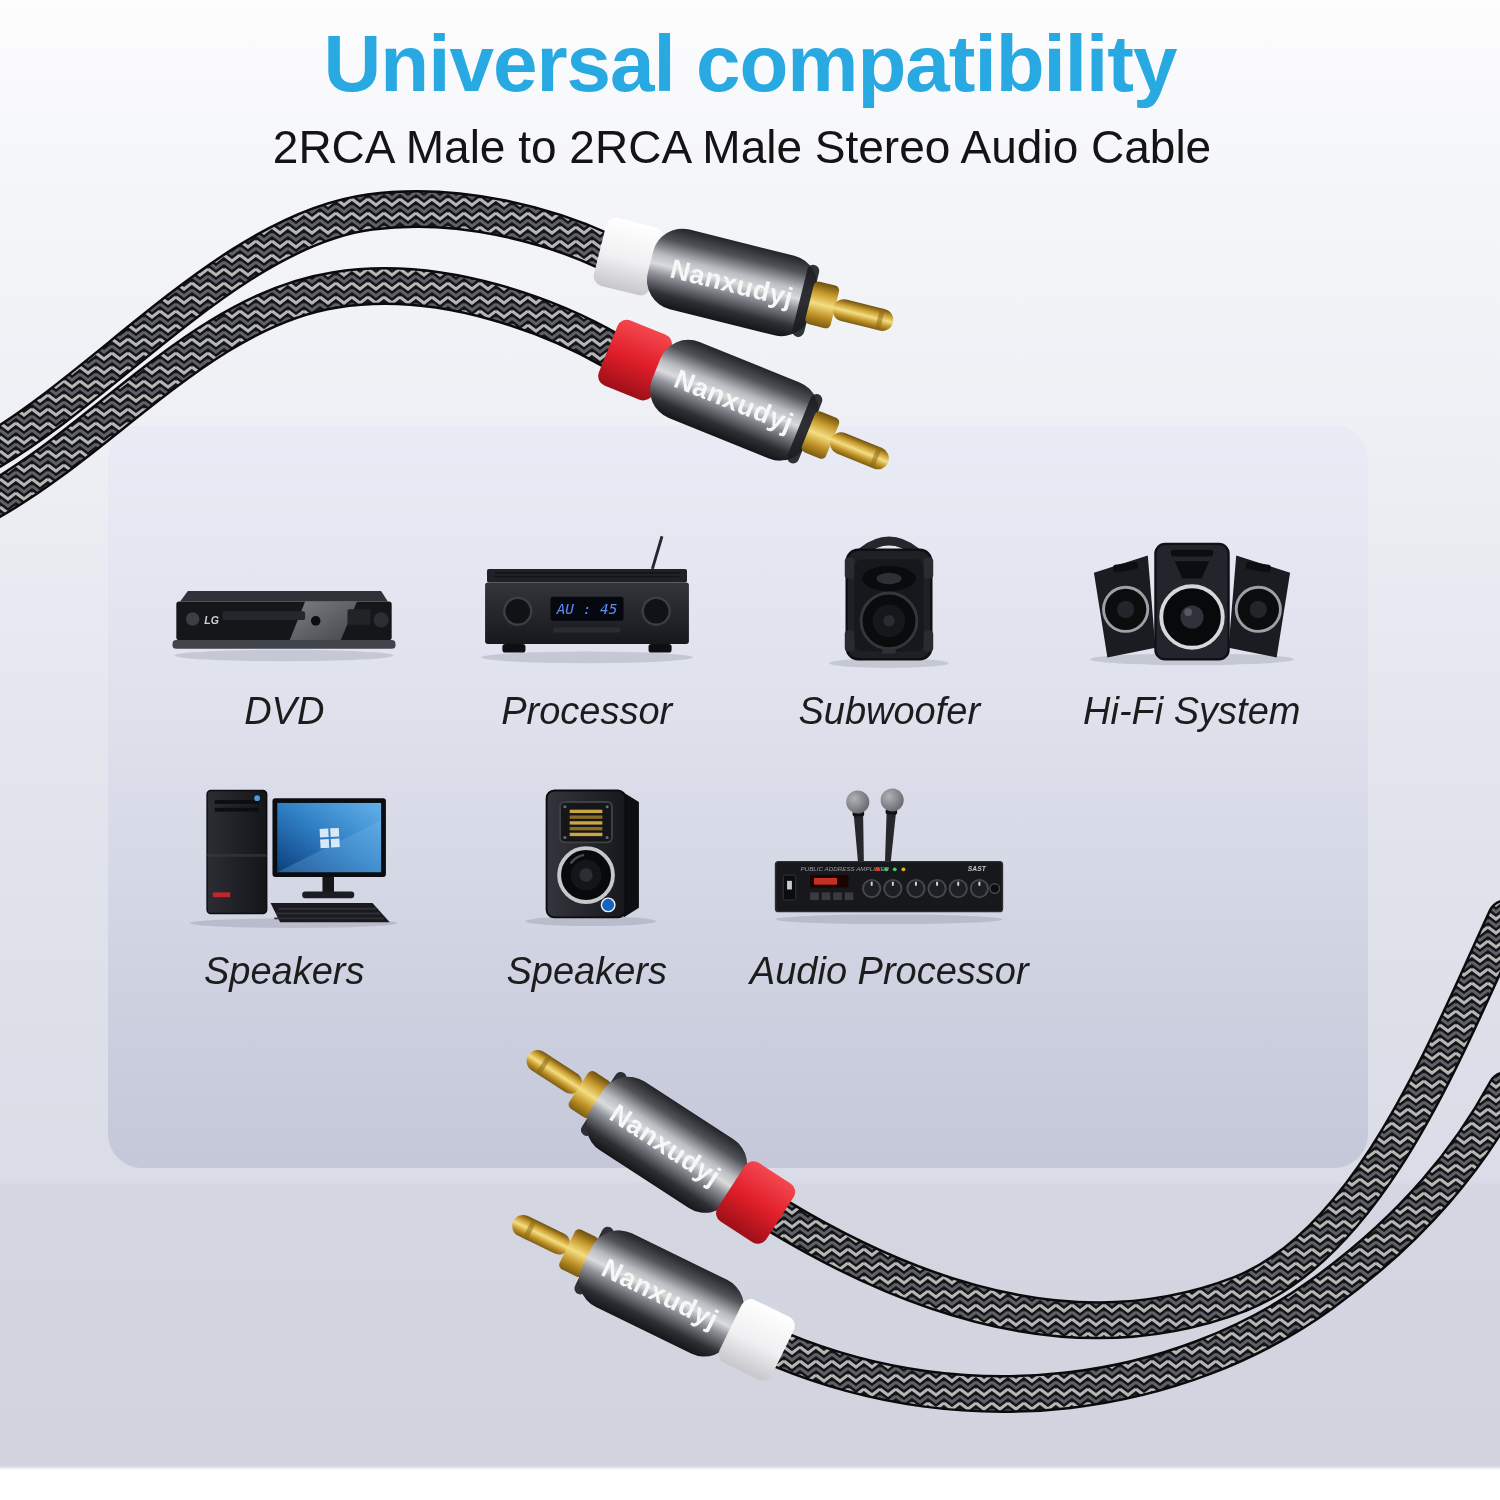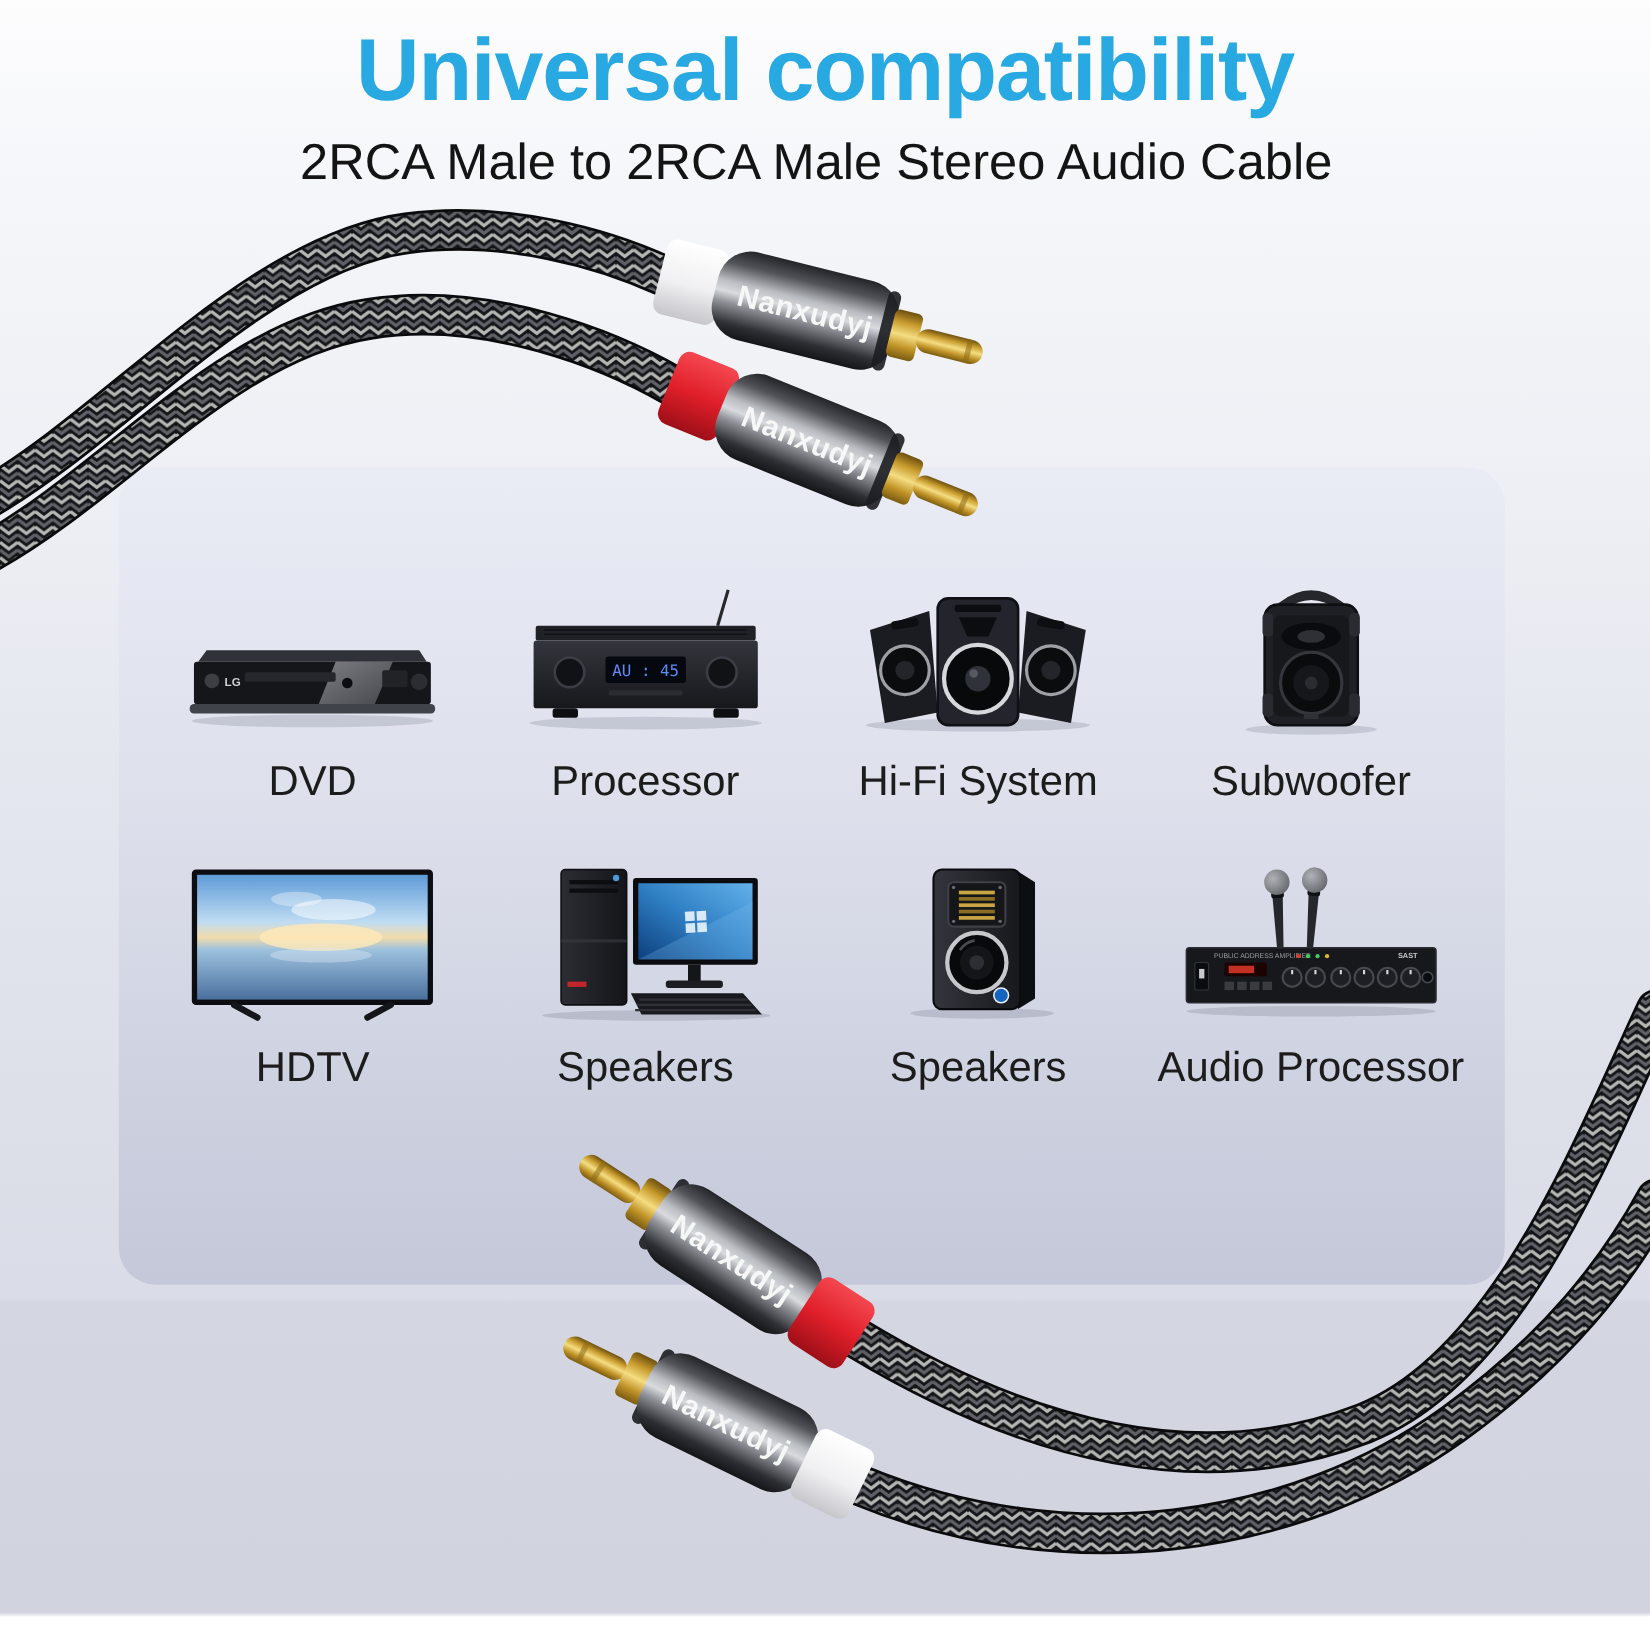--- a/index.html
+++ b/index.html
@@ -22,21 +22,21 @@
   .panel{
     position:absolute;left:108px;top:425px;width:1260px;height:743px;
     border-radius:34px;z-index:1;
     background:linear-gradient(180deg,#e9ebf5 0%,#dee1ec 40%,#cdd0df 78%,#c5c8d9 100%);
   }
   .device-grid{
     position:absolute;inset:0;display:grid;
     grid-template-columns:repeat(4,1fr);
     grid-template-rows:240px 240px;
     align-content:start;
-    padding:70px 28px 0 28px;row-gap:20px;column-gap:6px;
+    padding:70px 28px 0 28px;row-gap:20px;column-gap:6px;font-style:italic;
   }
   .device-cell{display:flex;flex-direction:column;align-items:center;justify-content:flex-end;}
   .device-label{
     font-size:38px;color:#1c1c1c;text-align:center;line-height:1.1;
     margin-top:20px;height:44px;white-space:nowrap;
   }
   .dev-icon{display:block;}
   .cables-layer{position:absolute;left:0;top:0;width:1500px;height:1500px;z-index:2;pointer-events:none;}
   .cables-layer text{font-family:"Liberation Sans",sans-serif;}
   .defs-holder{position:absolute;width:0;height:0;overflow:hidden;}
@@ -158,20 +158,42 @@
             <rect x="95" y="103" width="70" height="5" rx="2" fill="#2b2c32"></rect>
             <rect x="42" y="120" width="24" height="9" rx="3" fill="#0e0f13"></rect>
             <rect x="194" y="120" width="24" height="9" rx="3" fill="#0e0f13"></rect>
           </g>
         </svg>
         <div class="device-label">Processor</div>
       </div>
 
       <div class="device-cell">
         <svg class="dev-icon" width="250" viewBox="0 0 260 160">
+          <g transform="translate(0,6)">
+            <ellipse cx="130" cy="146" rx="62" ry="5" fill="rgba(40,45,70,0.15)"></ellipse>
+            <path d="M102,30 q28,-22 56,0" stroke="#26272c" stroke-width="9" fill="none" stroke-linecap="round"></path>
+            <rect x="86" y="28" width="88" height="114" rx="12" fill="#1f2025" stroke="#0e0f12" stroke-width="2.5"></rect>
+            <rect x="94" y="38" width="72" height="96" rx="8" fill="#17181c"></rect>
+            <rect x="84" y="36" width="10" height="22" rx="4" fill="#2a2b30"></rect>
+            <rect x="166" y="36" width="10" height="22" rx="4" fill="#2a2b30"></rect>
+            <rect x="84" y="112" width="10" height="22" rx="4" fill="#2a2b30"></rect>
+            <rect x="166" y="112" width="10" height="22" rx="4" fill="#2a2b30"></rect>
+            <ellipse cx="130" cy="58" rx="28" ry="13" fill="#0a0b0e"></ellipse>
+            <ellipse cx="130" cy="58" rx="13" ry="6" fill="#2e3036"></ellipse>
+            <circle cx="130" cy="102" r="29" fill="#0a0b0d" stroke="#34363c" stroke-width="3"></circle>
+            <circle cx="130" cy="102" r="17" fill="#16171b"></circle>
+            <circle cx="130" cy="102" r="6" fill="#2a2c31"></circle>
+            <rect x="123" y="131" width="14" height="5" rx="1" fill="#2e3036"></rect>
+          </g>
+        </svg>
+        <div class="device-label">Subwoofer</div>
+      </div>
+
+      <div class="device-cell">
+        <svg class="dev-icon" width="250" viewBox="0 0 260 160">
           <g transform="translate(0,8)">
             <ellipse cx="130" cy="140" rx="106" ry="6" fill="rgba(40,45,70,0.15)"></ellipse>
             <polygon points="28,50 84,32 92,128 42,138" fill="#1b1c21"></polygon>
             <rect x="48" y="40" width="26" height="8" rx="3" fill="#0d0e11" transform="rotate(-9 61 44)"></rect>
             <circle cx="61" cy="88" r="23" fill="#0b0c0e" stroke="#9ea0a6" stroke-width="3"></circle>
             <circle cx="61" cy="88" r="9" fill="#23252a"></circle>
             <polygon points="232,50 176,32 168,128 218,138" fill="#1b1c21"></polygon>
             <rect x="186" y="40" width="26" height="8" rx="3" fill="#0d0e11" transform="rotate(9 199 44)"></rect>
             <circle cx="199" cy="88" r="23" fill="#0b0c0e" stroke="#9ea0a6" stroke-width="3"></circle>
             <circle cx="199" cy="88" r="9" fill="#23252a"></circle>
@@ -179,54 +201,20 @@
             <rect x="108" y="26" width="44" height="7" rx="3" fill="#0c0d10"></rect>
             <polygon points="112,38 148,38 140,56 120,56" fill="#0c0d10"></polygon>
             <circle cx="130" cy="96" r="32" fill="#08090b" stroke="#d6d8dc" stroke-width="4"></circle>
             <circle cx="130" cy="96" r="12" fill="#30323a"></circle>
             <circle cx="126" cy="91" r="4" fill="#5a5d65" opacity="0.9"></circle>
           </g>
         </svg>
         <div class="device-label">Hi-Fi System</div>
       </div>
 
-      <div class="device-cell">
-        <svg class="dev-icon" width="250" viewBox="0 0 260 160">
-          <g transform="translate(0,6)">
-            <ellipse cx="130" cy="146" rx="62" ry="5" fill="rgba(40,45,70,0.15)"></ellipse>
-            <path d="M102,30 q28,-22 56,0" stroke="#26272c" stroke-width="9" fill="none" stroke-linecap="round"></path>
-            <rect x="86" y="28" width="88" height="114" rx="12" fill="#1f2025" stroke="#0e0f12" stroke-width="2.5"></rect>
-            <rect x="94" y="38" width="72" height="96" rx="8" fill="#17181c"></rect>
-            <rect x="84" y="36" width="10" height="22" rx="4" fill="#2a2b30"></rect>
-            <rect x="166" y="36" width="10" height="22" rx="4" fill="#2a2b30"></rect>
-            <rect x="84" y="112" width="10" height="22" rx="4" fill="#2a2b30"></rect>
-            <rect x="166" y="112" width="10" height="22" rx="4" fill="#2a2b30"></rect>
-            <ellipse cx="130" cy="58" rx="28" ry="13" fill="#0a0b0e"></ellipse>
-            <ellipse cx="130" cy="58" rx="13" ry="6" fill="#2e3036"></ellipse>
-            <circle cx="130" cy="102" r="29" fill="#0a0b0d" stroke="#34363c" stroke-width="3"></circle>
-            <circle cx="130" cy="102" r="17" fill="#16171b"></circle>
-            <circle cx="130" cy="102" r="6" fill="#2a2c31"></circle>
-            <rect x="123" y="131" width="14" height="5" rx="1" fill="#2e3036"></rect>
-          </g>
-        </svg>
-        <div class="device-label">Subwoofer</div>
-      </div>
-
-      <div class="device-cell">
-        <svg class="dev-icon" width="250" viewBox="0 0 260 160">
-          <rect x="16" y="14" width="228" height="128" rx="4" fill="#0c0d11"></rect>
-          <rect x="21" y="19" width="218" height="118" fill="url(#skyGrad)"></rect>
-          <ellipse cx="150" cy="52" rx="40" ry="10" fill="#ffffff" opacity="0.5"></ellipse>
-          <ellipse cx="115" cy="42" rx="24" ry="7" fill="#ffffff" opacity="0.35"></ellipse>
-          <ellipse cx="138" cy="78" rx="58" ry="13" fill="#ffe9b8" opacity="0.8"></ellipse>
-          <ellipse cx="138" cy="95" rx="48" ry="7" fill="#dce9f2" opacity="0.4"></ellipse>
-          <path d="M56,142 l22,12 M204,142 l-22,12" stroke="#15161a" stroke-width="6" stroke-linecap="round"></path>
-        </svg>
-        <div class="device-label">HDTV</div>
-      </div>
 
       <div class="device-cell">
         <svg class="dev-icon" width="250" viewBox="0 0 260 160">
           <ellipse cx="140" cy="152" rx="108" ry="5" fill="rgba(40,45,70,0.15)"></ellipse>
           <rect x="50" y="14" width="62" height="128" rx="4" fill="url(#towerGrad)" stroke="#0c0d10" stroke-width="1.5"></rect>
           <rect x="58" y="24" width="46" height="4" fill="#0c0d10"></rect>
           <rect x="58" y="32" width="46" height="4" fill="#0c0d10"></rect>
           <rect x="50" y="80" width="62" height="3" fill="#3a3b42" opacity="0.6"></rect>
           <rect x="56" y="120" width="18" height="5" fill="#c2252a"></rect>
           <circle cx="102" cy="22" r="3" fill="#4a9bd8"></circle>

